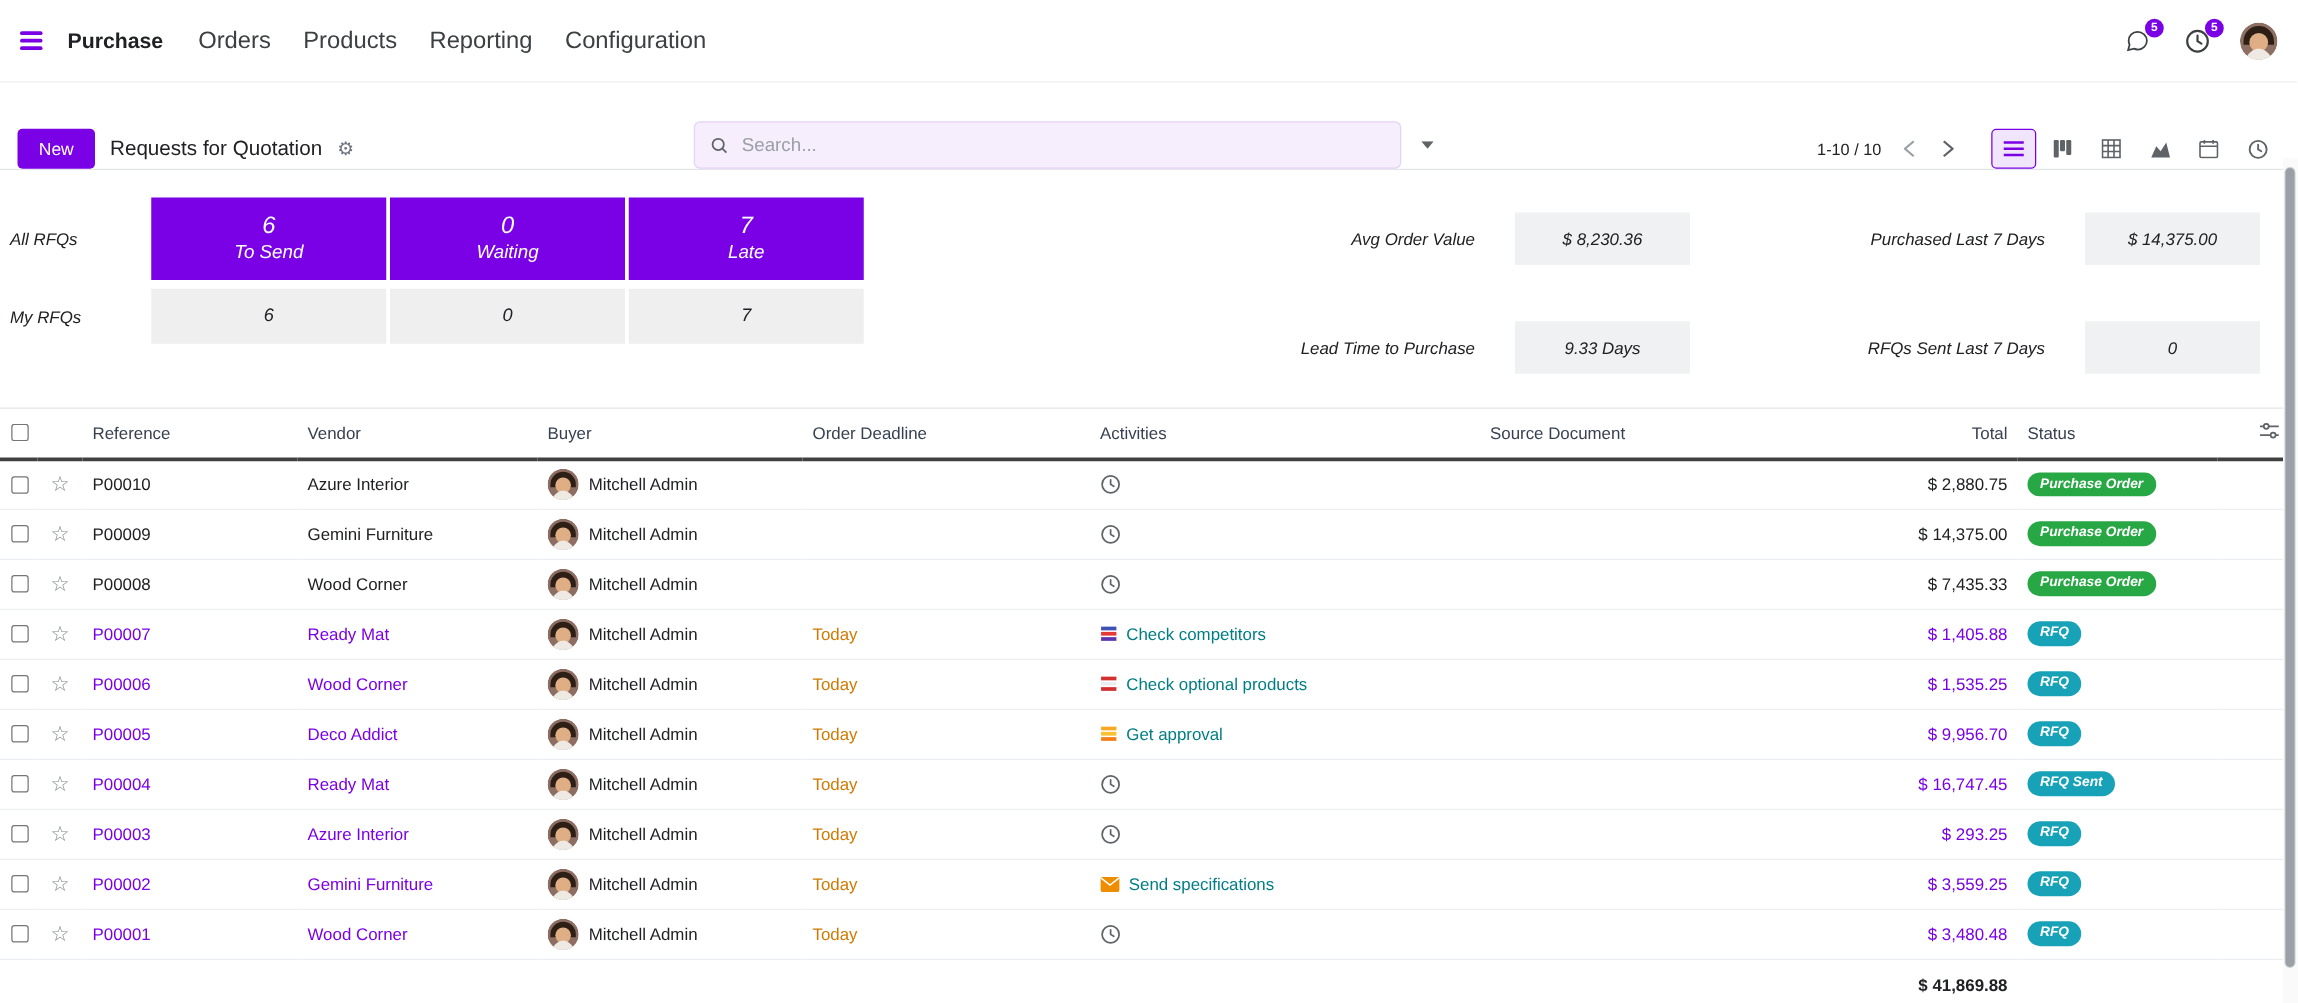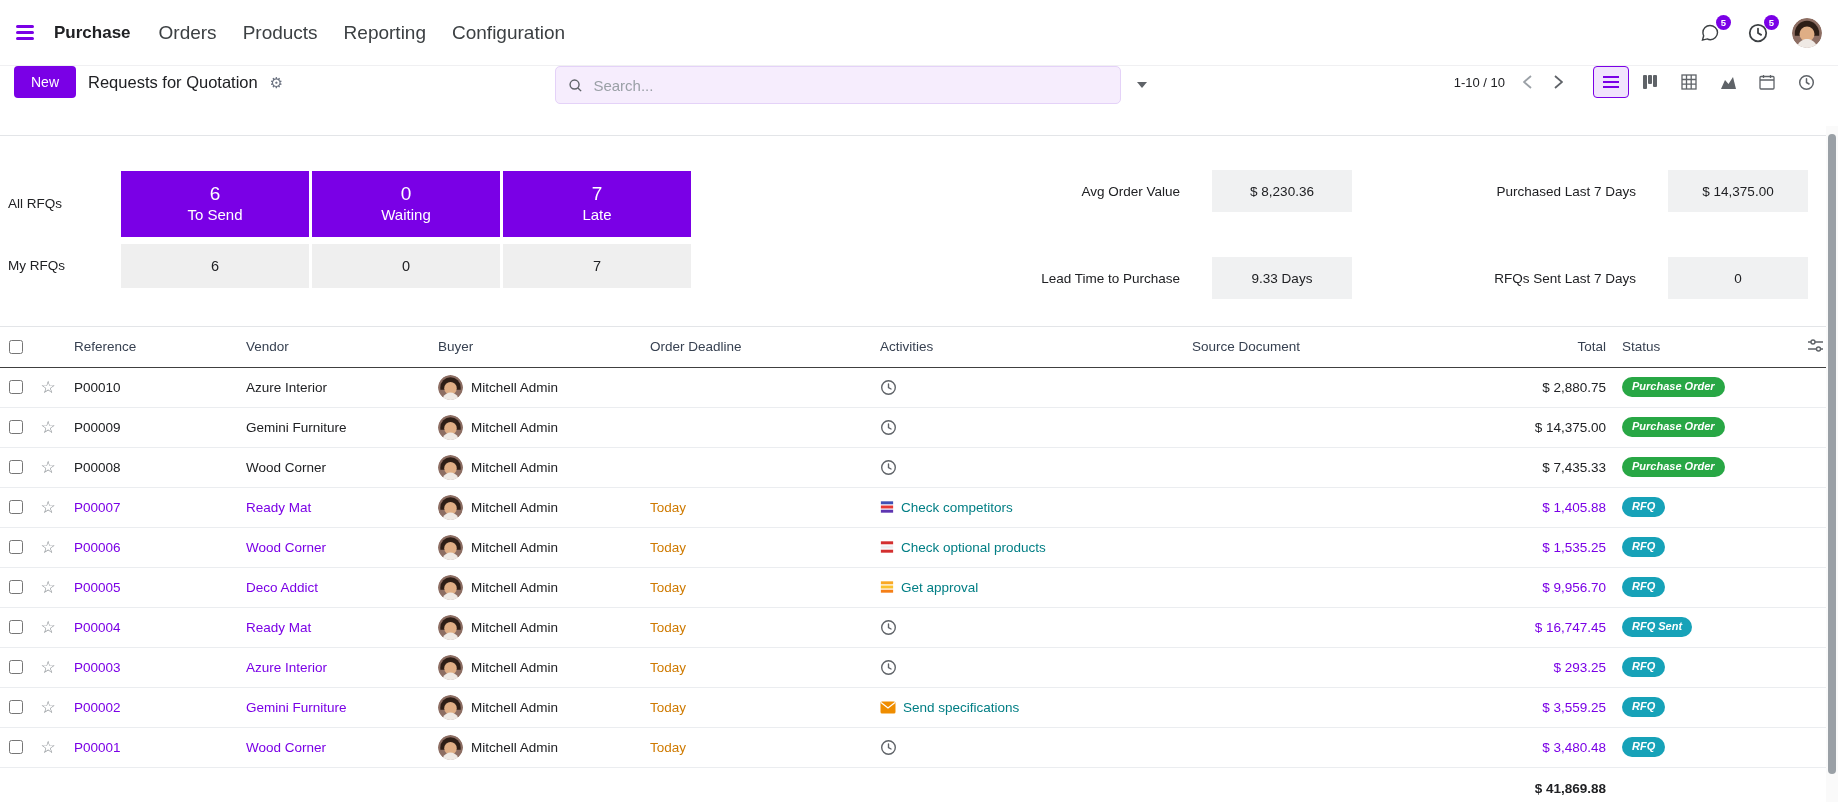--- a/index.html
+++ b/index.html
@@ -28,21 +28,21 @@
   .nav-menus{display:flex;align-items:center;gap:26px;margin-left:6px;}
   .nav-menu{font-size:19px;color:#3c4043;text-decoration:none;cursor:pointer;}
   .nav-right{display:flex;align-items:center;gap:20px;}
   .nav-icon-wrap{position:relative;cursor:pointer;padding:4px;}
   .nav-badge{position:absolute;top:-4px;right:-7px;background:var(--primary);color:#fff;
     font-size:9.5px;font-weight:700;min-width:15px;height:15px;line-height:15px;text-align:center;
     border-radius:8px;padding:0 3px;}
   .avatar{width:30px;height:30px;border-radius:50%;overflow:hidden;cursor:pointer;}
 
   
-  .control-panel{height:70px;display:flex;align-items:flex-start;padding:0 14px;border-bottom:1px solid var(--border);}
+  .control-panel{height:70px;display:flex;align-items:flex-end;padding:0 14px;border-bottom:1px solid var(--border);}
   .cp-left{display:flex;align-items:center;gap:12px;flex:0 0 auto;}
   .btn-new{background:var(--primary);color:#fff;border:none;border-radius:4px;font-size:14px;
     font-weight:500;padding:8px 17px;cursor:pointer;font-family:inherit;}
   .cp-title{font-size:16.5px;font-weight:400;margin:0;white-space:nowrap;}
   .gear{color:#6b7280;font-size:15px;cursor:pointer;line-height:1;}
   .cp-search-zone{flex:1 1 auto;display:flex;align-items:center;justify-content:center;gap:10px;}
   .cp-search{display:flex;align-items:center;gap:8px;width:566px;height:38px;background:#f6edfd;
     border:1px solid #e4d2f8;border-radius:5px;padding:0 12px;}
   .cp-search input{border:none;outline:none;background:transparent;flex:1;font-size:15px;
     color:var(--text);font-family:inherit;}
@@ -50,40 +50,40 @@
   .cp-caret{background:none;border:none;cursor:pointer;padding:6px;}
   .cp-right{flex:0 0 auto;display:flex;align-items:center;gap:10px;}
   .pager-text{font-size:13px;color:var(--text);margin-right:2px;margin-left:28px;}
   .pager-btn{background:none;border:none;cursor:pointer;padding:4px 6px;}
   .view-switcher{display:flex;align-items:center;gap:3px;margin-left:14px;}
   .vs-btn{width:36px;height:32px;display:flex;align-items:center;justify-content:center;
     background:none;border:1px solid transparent;border-radius:4px;cursor:pointer;color:var(--muted);}
   .vs-btn.active{background:var(--primary-light-bg);border-color:var(--primary);color:var(--primary);}
 
   
-  .dashboard{display:flex;justify-content:space-between;align-items:center;
-    padding:22px 30px 26px 8px;border-bottom:1px solid var(--border);}
+  .dashboard{display:flex;justify-content:space-between;align-items:flex-start;
+    padding:22px 30px 26px 8px;border-bottom:1px solid var(--border);font-style:italic;}
   .dash-grid{display:grid;grid-template-columns:110px 188px 188px 188px;
     grid-template-rows:66px 44px;column-gap:3px;row-gap:7px;align-items:center;}
   .dash-label{font-size:13.5px;color:var(--text);padding-left:0;}
   .tile{height:100%;display:flex;flex-direction:column;align-items:center;justify-content:center;cursor:pointer;}
   .tile.purple{background:var(--primary);color:#fff;}
   .tile.purple .tile-count{font-size:19px;font-weight:500;line-height:1.2;}
   .tile.purple .tile-label{font-size:15px;line-height:1.25;}
   .tile.gray{background:#efefef;color:var(--text);font-size:14.5px;}
   .dash-stats{display:grid;grid-template-columns:236px 140px 252px 140px;
     grid-template-rows:66px 44px;column-gap:18px;row-gap:7px;align-items:center;margin-top:0;gap:32px;}
   .stat-label{font-size:13.5px;text-align:right;color:var(--text);}
   .stat-value{background:#f0f1f2;height:42px;display:flex;align-items:center;justify-content:center;
     font-size:13.5px;cursor:pointer;}
 
   
   table.rfq{width:1838px;border-collapse:collapse;table-layout:fixed;}
   .rfq th{height:40px;font-size:13.5px;font-weight:500;color:#374151;text-align:left;
-    border-bottom:1px solid #404040;padding:0 8px;cursor:pointer;white-space:nowrap;}
+    border-bottom:3px solid #404040;padding:0 8px;cursor:pointer;white-space:nowrap;}
   .rfq td{height:40px;font-size:13.5px;border-bottom:1px solid #ebedf0;padding:0 8px;
     white-space:nowrap;overflow:hidden;text-overflow:ellipsis;}
   .rfq .c-check{text-align:center;padding:0;}
   .rfq .c-check input{accent-color:var(--primary);width:14px;height:14px;cursor:pointer;}
   .rfq .c-star{text-align:center;padding:0;}
   .star{color:#80868b;font-size:17px;cursor:pointer;line-height:1;}
   .rfq .c-total,th.h-total{text-align:right;}
   .buyer-cell{display:flex;align-items:center;gap:8px;}
   .buyer-cell .avatar-sm{width:25px;height:25px;border-radius:50%;overflow:hidden;flex:0 0 auto;}
   .c-deadline{color:var(--deadline-orange);}

